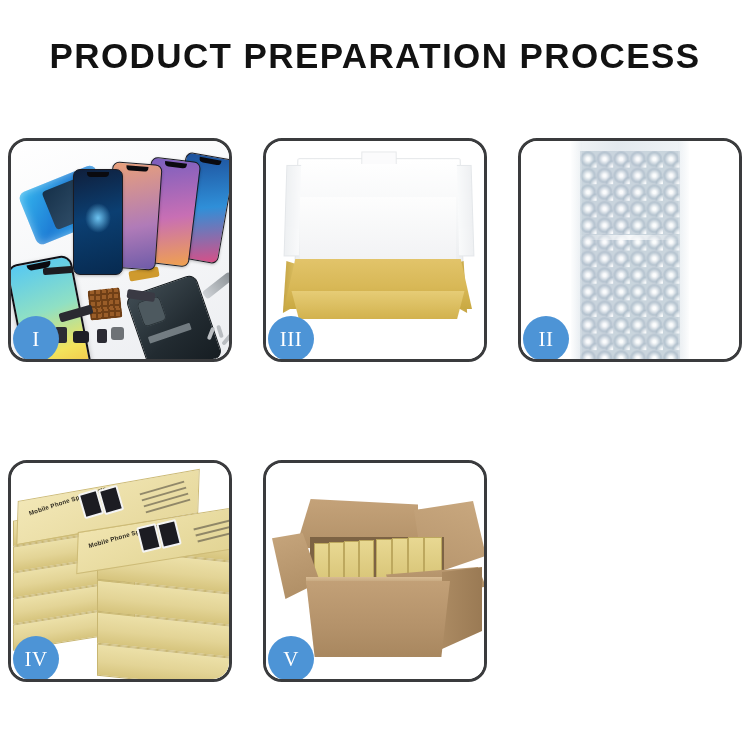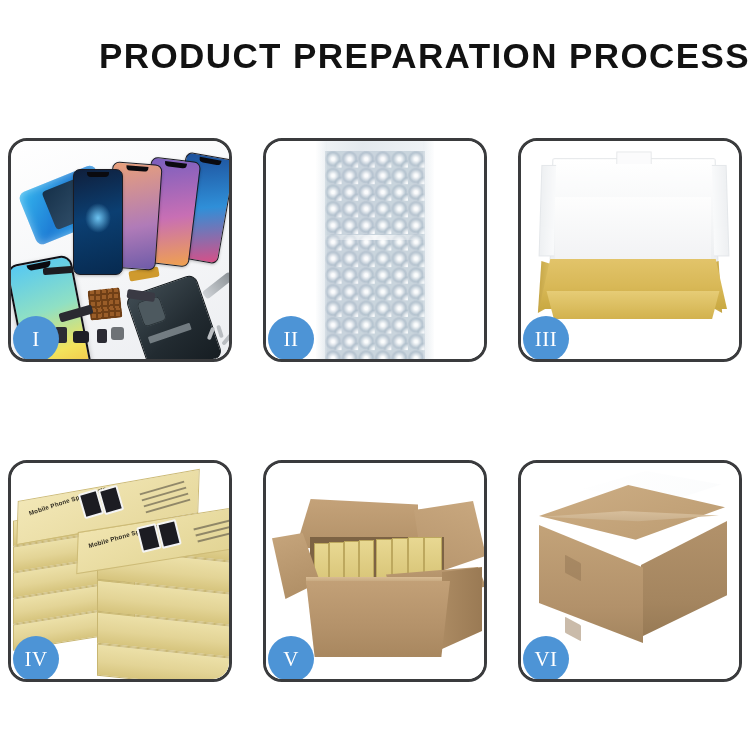--- a/index.html
+++ b/index.html
@@ -13,21 +13,21 @@
     font-family: "Liberation Sans", sans-serif;
     overflow: hidden;
     position: relative;
   }
 
   
   .header {
     position: absolute;
     top: 0; left: 0;
     width: 750px;
-    text-align: right;
+    text-align: center;
   }
   .title {
     margin: 0;
     padding-top: 38px;
     font-size: 35px;
     font-weight: 700;
     letter-spacing: 1.4px;
     color: #121212;
     font-family: "Liberation Sans", sans-serif;
     line-height: 1;
@@ -483,44 +483,44 @@
       <div class="screws">
           <i></i>
           <i></i>
           <i></i>
         </div>
     </div>
     <div class="badge">I</div>
   </div>
 
   <div class="panel">
-    <div class="panel-inner p2">
-      <div class="bubble-sleeve">
-        <div class="bubble-field"></div>
-        <div class="sleeve-seam"></div>
-        <div class="sleeve-edge-l"></div>
-        <div class="sleeve-edge-r"></div>
-      </div>
-    </div>
-    <div class="badge">II</div>
-  </div>
-
-  <div class="panel">
     <div class="panel-inner p3">
       <div class="mb-lid">
         <span class="mb-lid-tab"></span>
       </div>
       <div class="mb-foam"></div>
       <div class="mb-side-l"></div>
       <div class="mb-side-r"></div>
       <div class="mb-bubble"></div>
       <div class="mb-base"></div>
       <div class="mb-front"></div>
     </div>
     <div class="badge">III</div>
+  </div>
+
+  <div class="panel">
+    <div class="panel-inner p2">
+      <div class="bubble-sleeve">
+        <div class="bubble-field"></div>
+        <div class="sleeve-seam"></div>
+        <div class="sleeve-edge-l"></div>
+        <div class="sleeve-edge-r"></div>
+      </div>
+    </div>
+    <div class="badge">II</div>
   </div>
 
   <div class="panel">
     <div class="panel-inner p4">
       <div class="stack">
         <div class="kbox kl kl5"></div>
         <div class="kbox kl kl4"></div>
         <div class="kbox kl kl3"></div>
         <div class="kbox kl kl2"></div>
         <div class="kbox kl kl1"></div>
@@ -570,26 +570,14 @@
       </div>
       <div class="c-flap-left"></div>
       <div class="c-flap-front"></div>
       <div class="c-rim"></div>
       <div class="c-body-side"></div>
       <div class="c-body-front"></div>
     </div>
     <div class="badge">V</div>
   </div>
 
-  <div class="panel">
-    <div class="panel-inner p6">
-      <div class="s-tape-over"></div>
-      <div class="s-top"></div>
-      <div class="s-tape"></div>
-      <div class="s-side"></div>
-      <div class="s-front"></div>
-      <div class="s-seam-l"></div>
-      <div class="s-seam-b"></div>
-    </div>
-    <div class="badge">VI</div>
-  </div>
 
 </div>
 
 </body></html>

